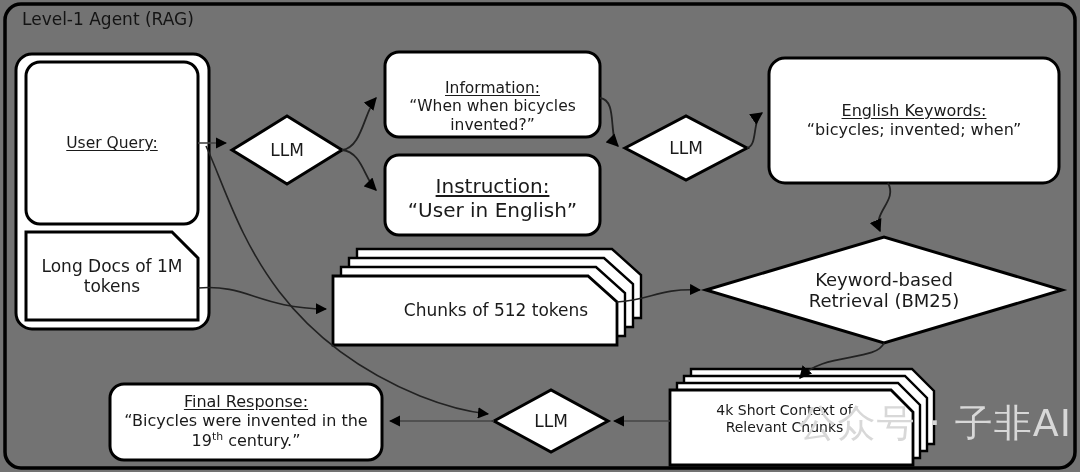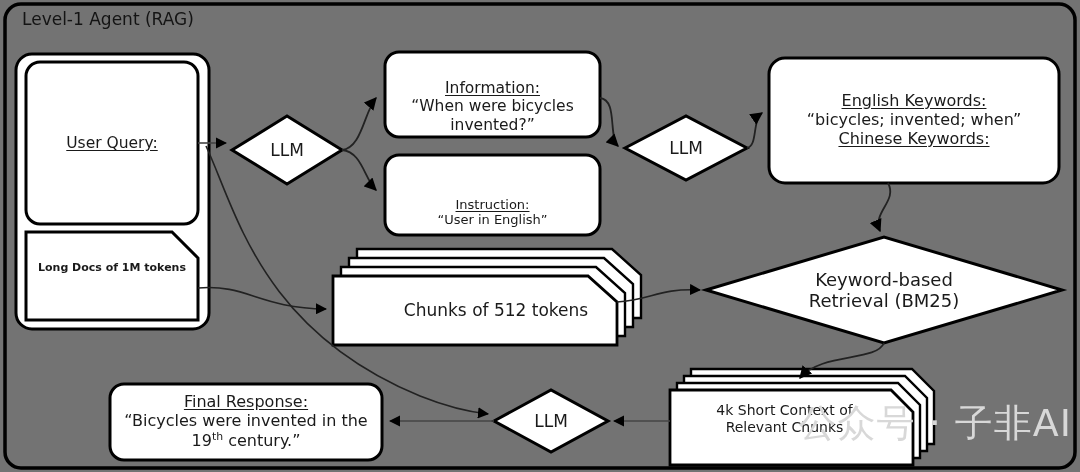--- a/index.html
+++ b/index.html
@@ -130,46 +130,45 @@
 
     <path d="M 494 421 L 390 421" fill="none" stroke="#444444" stroke-width="1.6" marker-end="url(#arrow-thick)"></path>
   </svg>
 
   <div class="outer-label">Level-1 Agent (RAG)</div>
 
   <div class="node-text" style="left:26px; top:62px; width:172px; height:162px; font-size:15.5px; padding:4px 6px;">
     <span class="ttl">User Query:</span>
   </div>
 
-  <div class="node-text" style="left:26px; top:224px; width:172px; height:88px; font-size:11px;font-weight:bold;">
+  <div class="node-text" style="left:26px; top:232px; width:172px; height:88px; font-size:17px;">
     <span>Long Docs of 1M tokens</span>
   </div>
 
   <div class="node-text" style="left:232px; top:116px; width:110px; height:68px; font-size:17px;">
     <span>LLM</span>
   </div>
 
   <div class="node-text" style="left:385px; top:52px; width:215px; height:85px; font-size:15.5px; padding:2px 8px;margin-top:12px;">
     <span class="ttl">Information:</span>
-    <span>“When were bicycles invented?”</span>
+    <span>“When when bicycles invented?”</span>
   </div>
 
-  <div class="node-text" style="left:385px; top:172px; width:215px; height:80px; font-size:13px; padding:2px 4px;">
+  <div class="node-text" style="left:385px; top:159px; width:215px; height:80px; font-size:20px; padding:2px 4px;">
     <span class="ttl">Instruction:</span>
     <span>“User in English”</span>
   </div>
 
   <div class="node-text" style="left:626px; top:116px; width:120px; height:64px; font-size:17px;">
     <span>LLM</span>
   </div>
 
   <div class="node-text" style="left:769px; top:58px; width:290px; height:125px; font-size:16px; padding:2px 14px;">
     <span class="ttl">English Keywords:</span>
     <span>“bicycles; invented; when”</span>
-    <span class="ttl">Chinese Keywords:</span>
   </div>
 
   <div class="node-text" style="left:333px; top:276px; width:270px; height:69px; font-size:17px;margin-left:28px;">
     <span>Chunks of 512 tokens</span>
   </div>
 
   <div class="node-text" style="left:774px; top:252px; width:220px; height:76px; font-size:18px;">
     <span>Keyword-based</span>
     <span>Retrieval (BM25)</span>
   </div>

